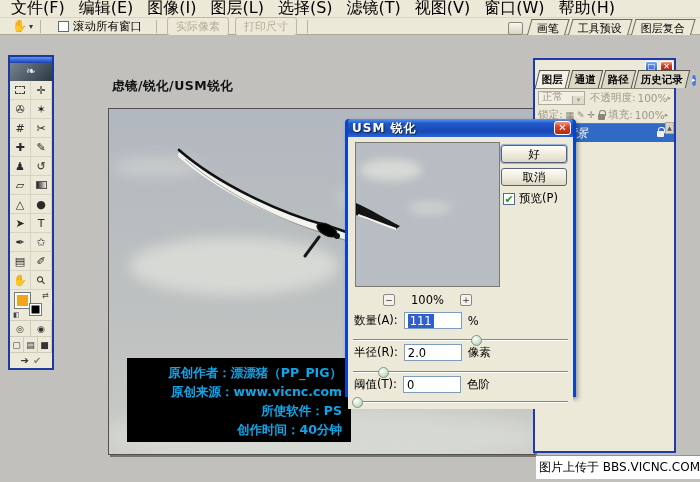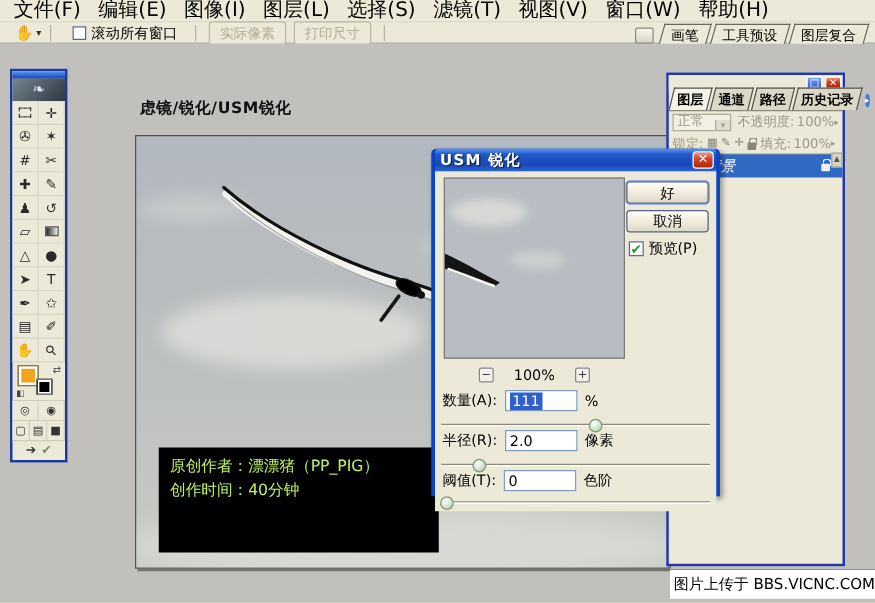--- a/index.html
+++ b/index.html
@@ -62,21 +62,21 @@
              font-size:10px; color:#333; border-top:1px solid #d0ccbc; }
 
   
   .canvas-window { position:absolute; left:108px; top:108px; width:427px; height:347px; z-index:10;
                    border:1px solid #55504a; box-shadow:2px 2px 0 rgba(40,40,40,.5);
                    background:linear-gradient(180deg,#b2b8bf,#bcc0c0 55%,#c9cac4); overflow:hidden; }
   .cloud { position:absolute; border-radius:50%; background:#dadcd7; filter:blur(7px); }
   .bird-svg { position:absolute; left:0; top:0; }
   .credit-box { position:absolute; left:18px; top:249px; width:224px; height:84px; background:#000;
                 padding:5px 9px; z-index:2; }
-  .credit-box div { color:#bef264; font-size:12.5px; font-weight:normal; line-height:19px; white-space:nowrap; }
+  .credit-box div { color:#0ea5e9; font-size:12.5px; font-weight:bold; line-height:19px; white-space:nowrap;text-align:right; }
 
   
   .layers-panel { position:absolute; left:533px; top:58px; width:143px; height:395px; z-index:20;
                   border:2px solid #2039a8; background:#ece9d8; }
   .lp-head { height:13px; position:relative; background:#ece9d8; }
   .wbtn { position:absolute; top:1px; width:13px; height:11px; border:1px solid #fff; border-radius:2px;
           font-size:8px; line-height:9px; text-align:center; color:#fff; }
   .wbtn.min { right:16px; background:linear-gradient(#7aa4f4,#2a5ad0); }
   .wbtn.close { right:1px; background:linear-gradient(#f29a80,#c83a1c 45%,#a82808); font-weight:bold; }
   .lp-tabs { display:flex; align-items:flex-end; height:16px; padding-left:2px;
@@ -289,20 +289,22 @@
   <svg class="bird-svg" width="427" height="347" viewBox="0 0 427 347">
     <path d="M72,46 C110,80 170,108 214,120 C258,133 330,166 382,192" stroke="#f2f2ee" stroke-width="6" fill="none" stroke-linecap="round"></path>
     <path d="M70,41 C110,76 172,104 216,116 C260,129 332,162 384,189" stroke="#101010" stroke-width="2.6" fill="none" stroke-linecap="round"></path>
     <path d="M76,50 C114,84 174,112 214,124 C256,136 328,170 378,196" stroke="#6a6a66" stroke-width="1" fill="none" opacity=".55"></path>
     <ellipse cx="218" cy="121" rx="11" ry="5.5" transform="rotate(28 218 121)" fill="#ededе8" stroke="#1a1a1a" stroke-width="1"></ellipse>
     <circle cx="228" cy="127" r="3" fill="#111"></circle>
     <path d="M210,128 L196,147" stroke="#181818" stroke-width="3" stroke-linecap="round"></path>
   </svg>
   <div class="credit-box">
     <div>原创作者：漂漂猪（PP_PIG）</div>
+    <div>原创来源：www.vicnc.com</div>
+    <div>所使软件：PS</div>
     <div>创作时间：40分钟</div>
   </div>
 </div>
 
 <div class="layers-panel">
   <div class="lp-head">
     <span class="wbtn min">□</span>
     <span class="wbtn close">✕</span>
   </div>
   <div class="lp-tabs">

